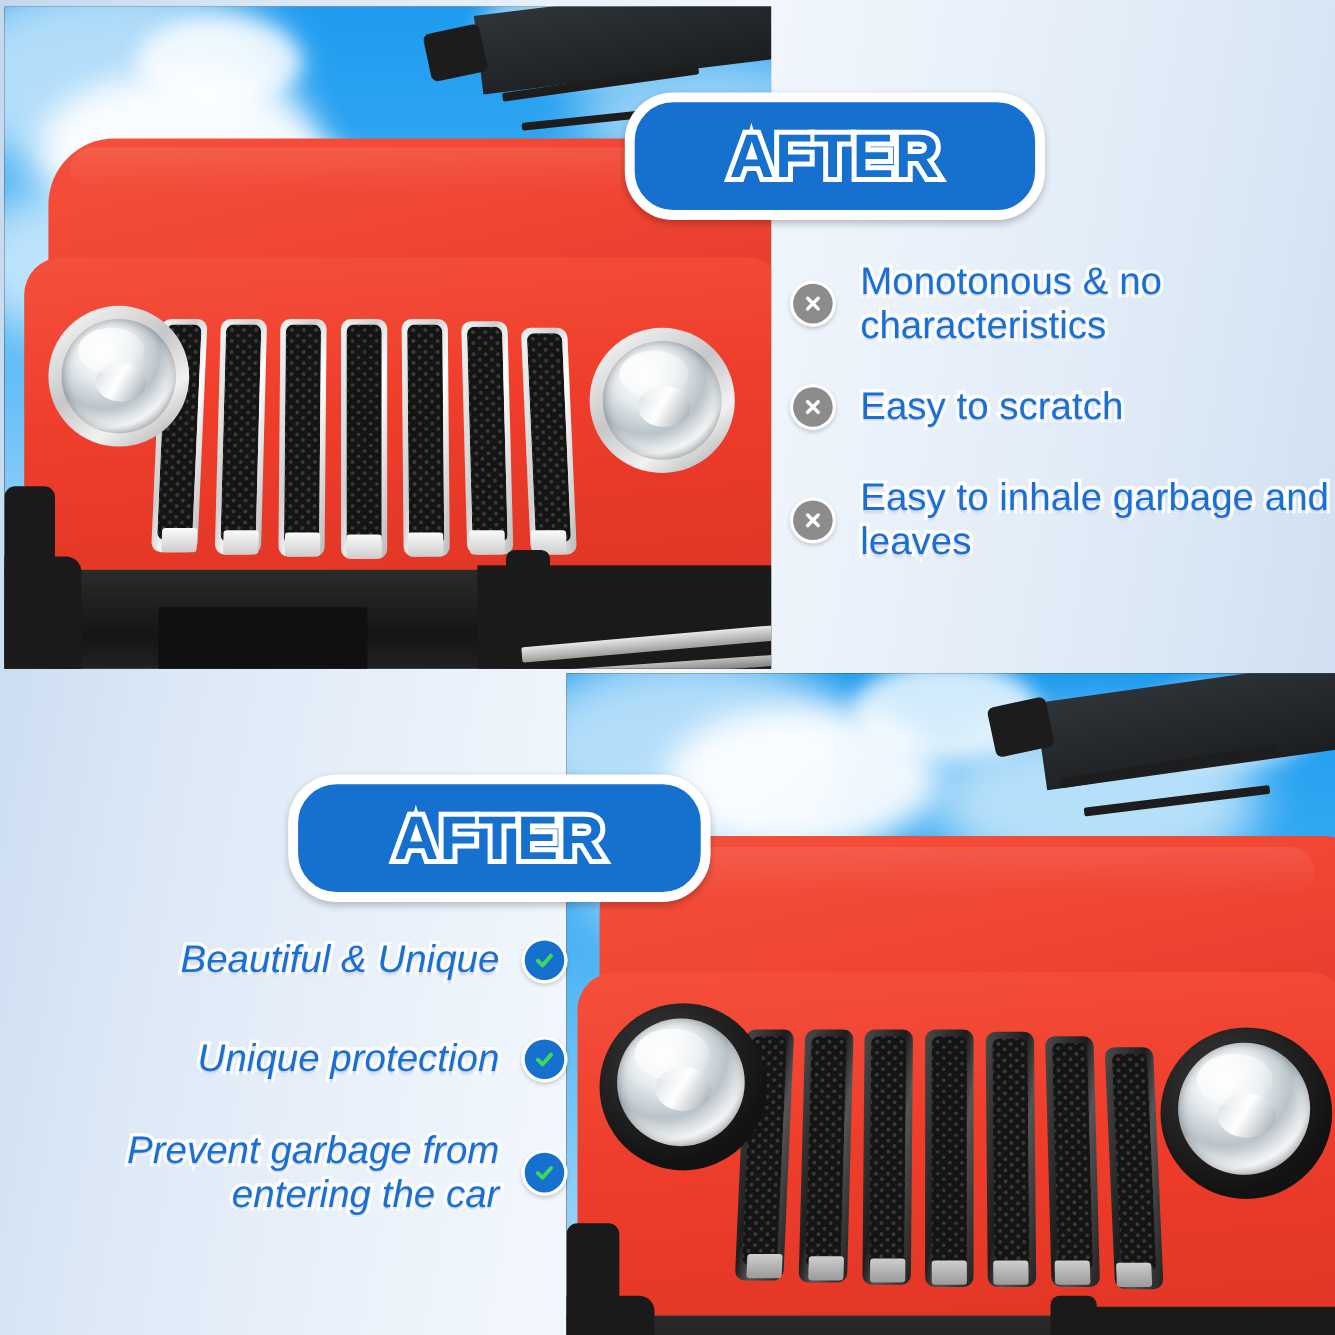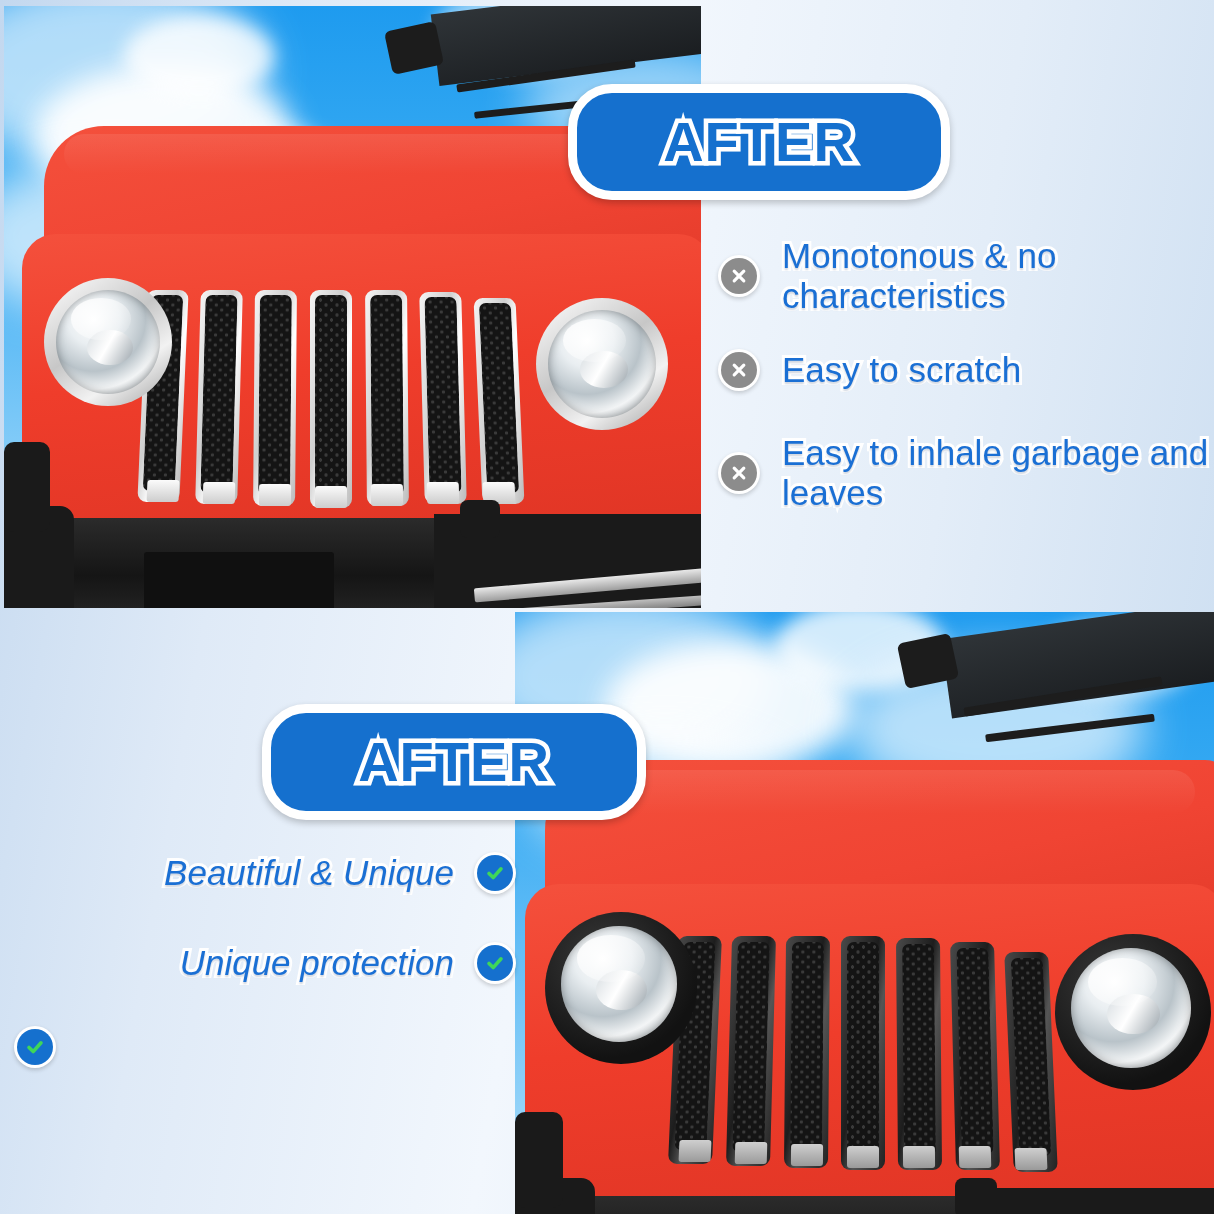--- a/index.html
+++ b/index.html
@@ -311,16 +311,17 @@
     </div>
 
     <div class="bullet bullet-after" style="margin-bottom:0;">
       <span class="icon-check">
         <span class="icon-glyph">
           <svg width="24" height="24" viewBox="0 0 24 24">
             <path d="M6 12.4 L10.2 16.6 L18 7.8" stroke="#3fd659" stroke-width="3.6" fill="none" stroke-linecap="round" stroke-linejoin="round"></path>
           </svg>
         </span>
       </span>
+      <span class="btext">Prevent garbage from entering the car</span>
     </div>
   </div>
 
 </div>
 
 </body></html>

